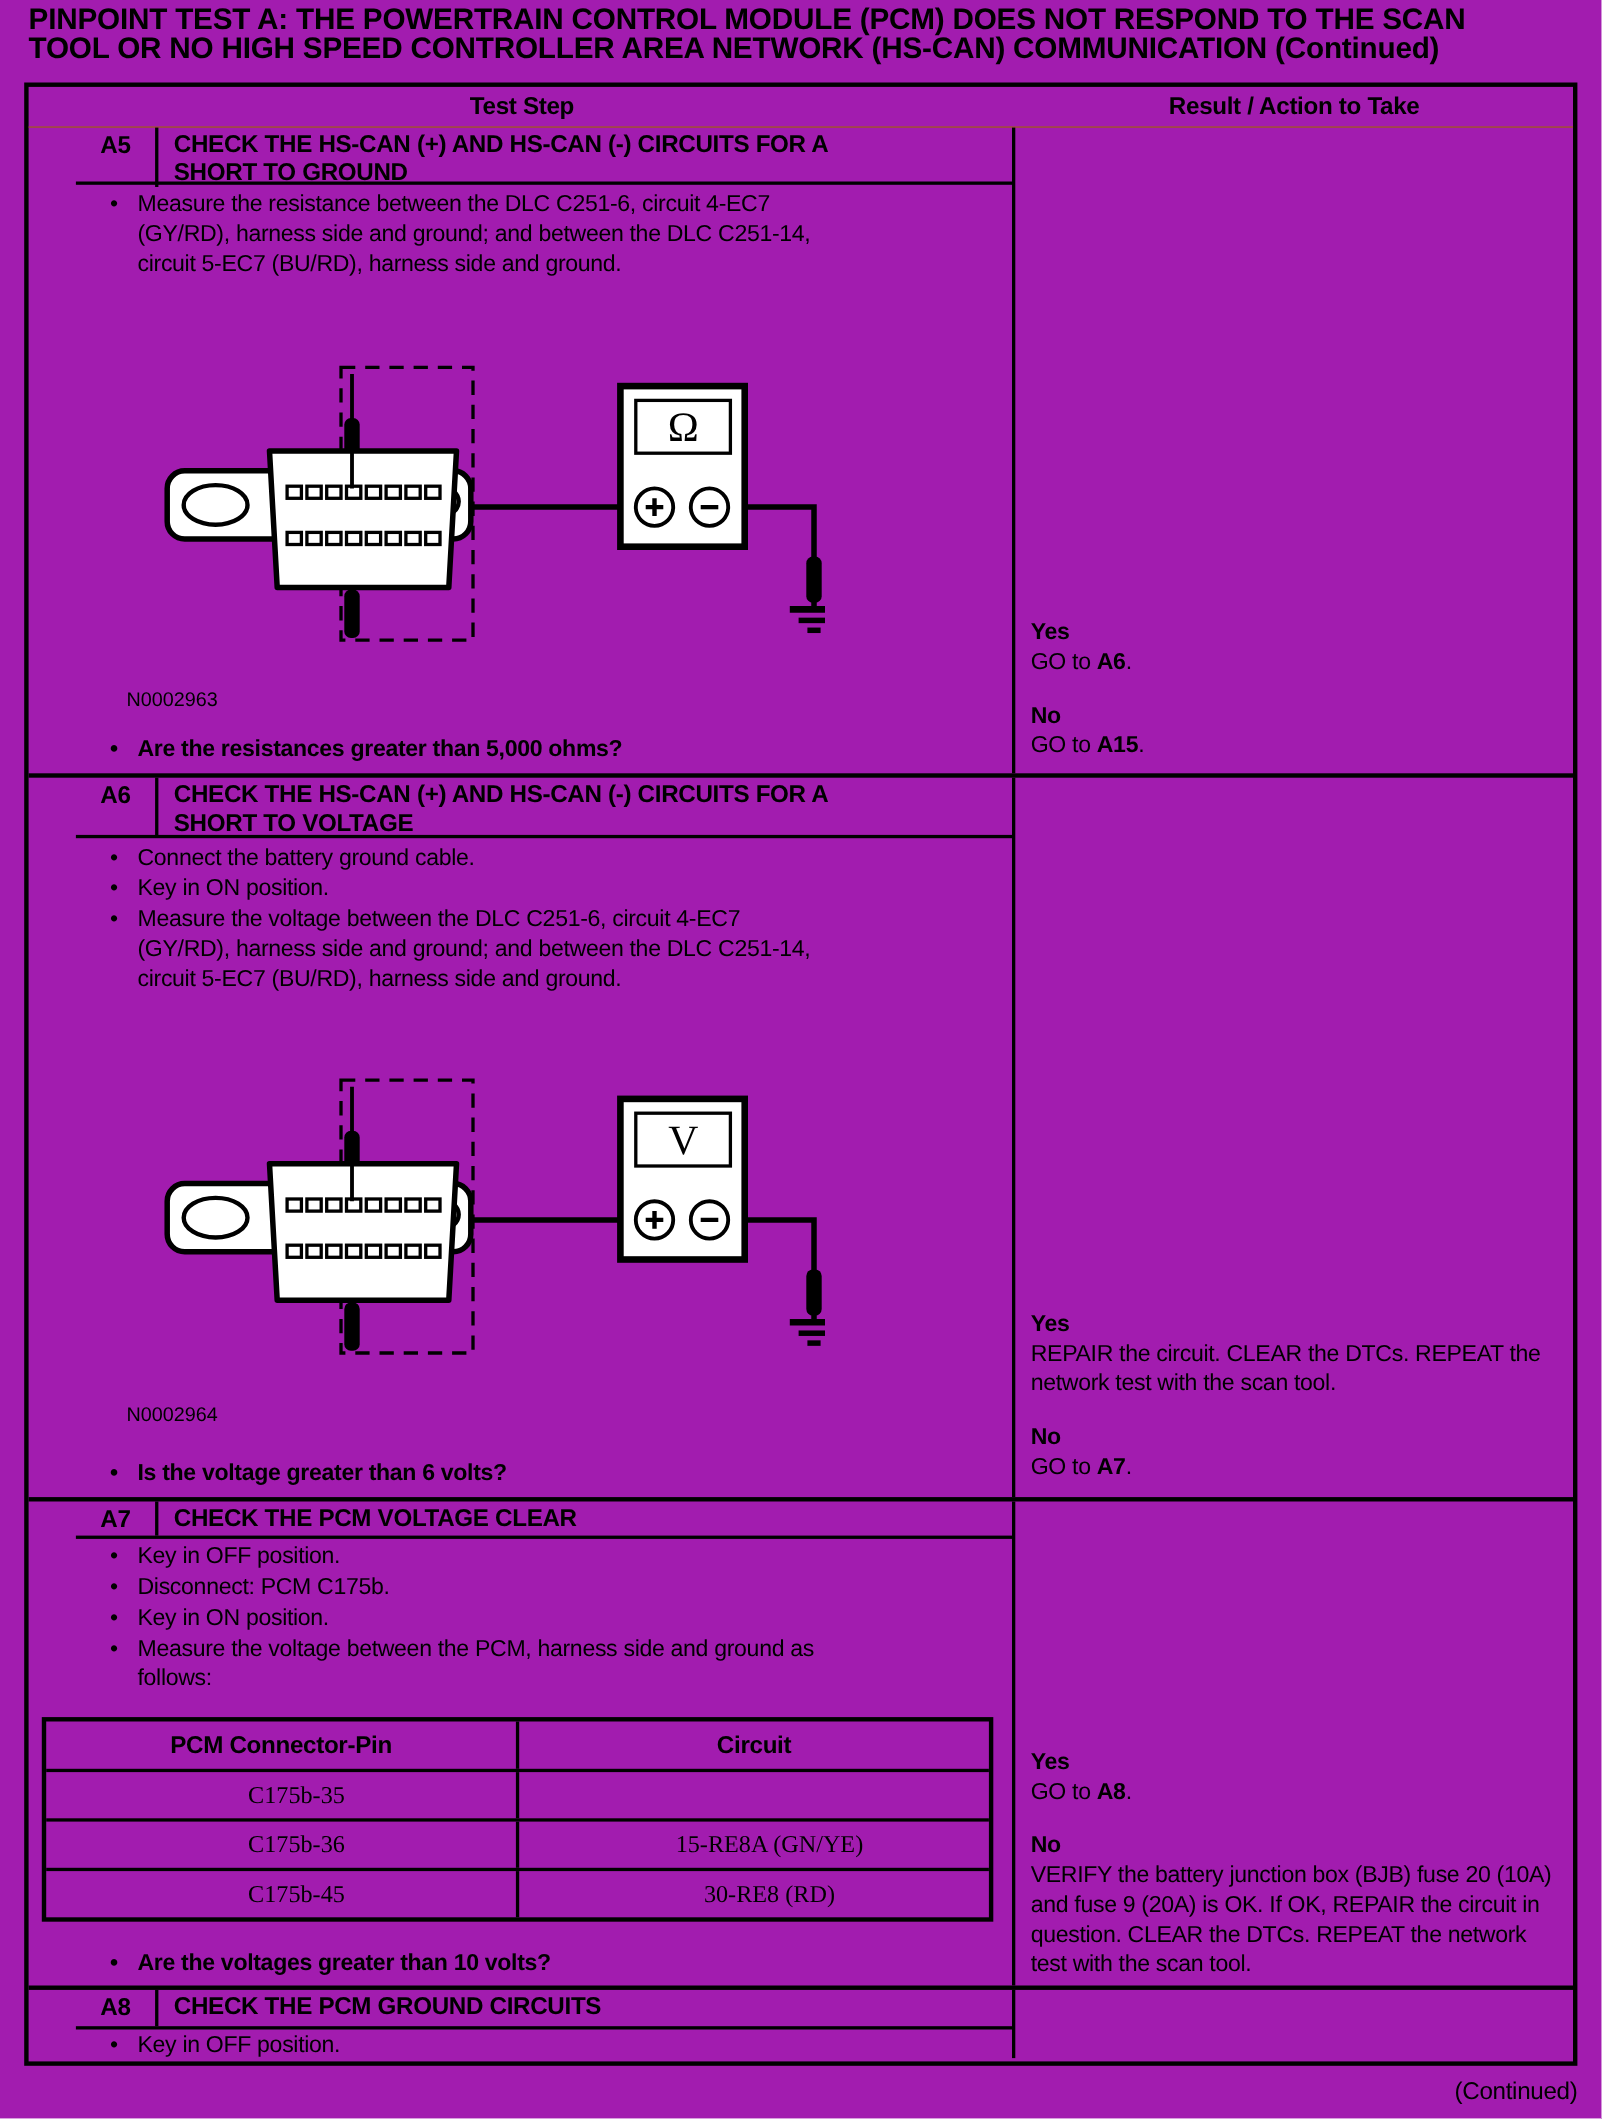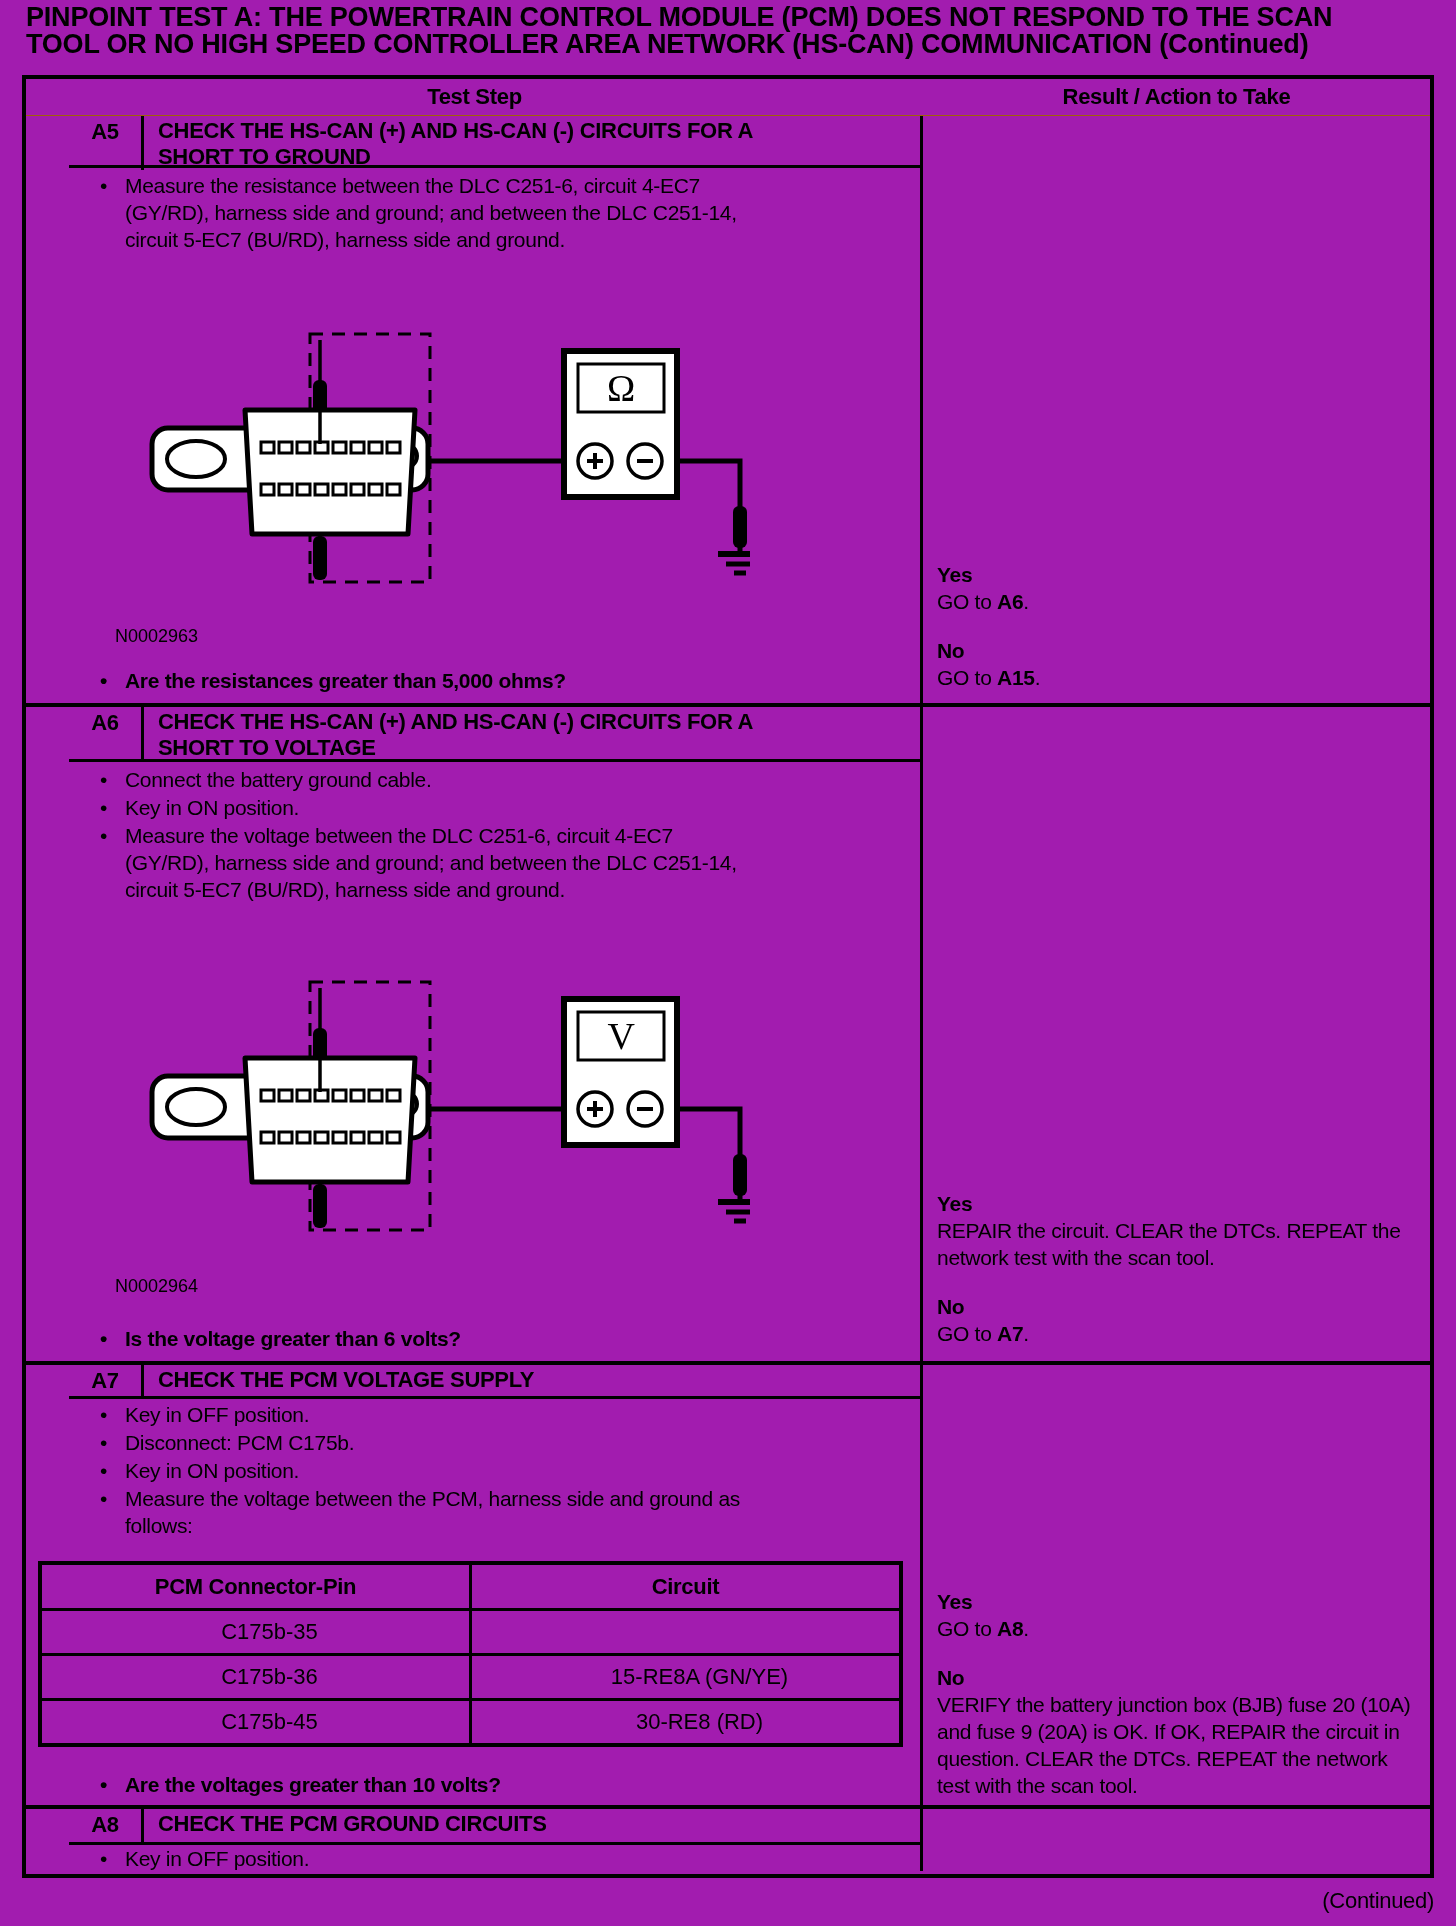--- a/index.html
+++ b/index.html
@@ -54,21 +54,21 @@
 
   .inner-tbl{position:absolute;left:12px;top:162px;width:865px;
     border:4px solid #000;box-sizing:border-box;}
   .itbl-hdr{display:grid;grid-template-columns:430px 1fr;height:43px;border-bottom:3px solid #000;}
   .itbl-hdr .c{display:flex;align-items:center;justify-content:center;
     font-weight:bold;font-size:22px;}
   .itbl-hdr .c:first-child{border-right:3px solid #000;}
   .itbl-row{display:grid;grid-template-columns:430px 1fr;height:42px;border-bottom:3px solid #000;}
   .itbl-row:last-child{border-bottom:none;}
   .itbl-row .c{display:flex;align-items:center;justify-content:center;
-    font-family:Liberation Sans, sans-serif;font-size:22px;letter-spacing:0;margin-left:28px;}
+    font-family:Liberation Serif, serif;font-size:22px;letter-spacing:0;margin-left:28px;}
   .itbl-row .c:first-child{border-right:3px solid #000;}
 
   .continued{position:absolute;right:22px;top:1888px;font-size:22px;}
 </style>
 </head>
 <body>
 
 <div class="sheet">
 
   <div class="doc-title">
@@ -242,21 +242,21 @@
             <div class="res-label">No</div>
             <div class="res-action"><span>GO to </span><b>A7</b><span>.</span></div>
           </div>
         </div>
     </div>
 
     <div class="step-row row-a7 sep">
       <div class="left-col">
         <div class="band band-a7">
           <div class="stepnum">A7</div>
-          <div class="steptitle">CHECK THE PCM VOLTAGE SUPPLY</div>
+          <div class="steptitle">CHECK THE PCM VOLTAGE CLEAR</div>
         </div>
         <div class="body-area">
           <div class="bullets" style="top:2px;">
               <div class="bullet-item">Key in OFF position.</div>
               <div class="bullet-item">Disconnect: PCM C175b.</div>
               <div class="bullet-item">Key in ON position.</div>
               <div class="bullet-item">Measure the voltage between the PCM, harness side and ground as follows:</div>
             </div>
           <div class="inner-tbl">
             <div class="itbl-hdr">

